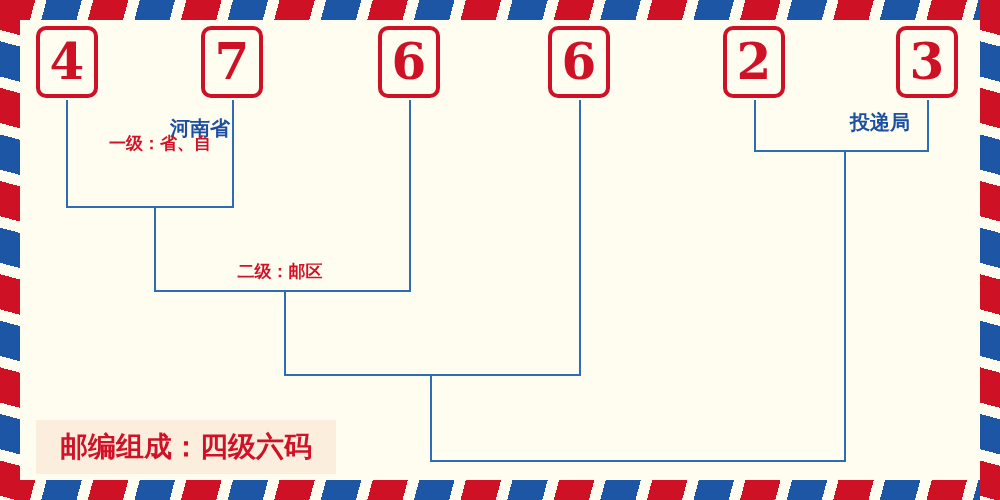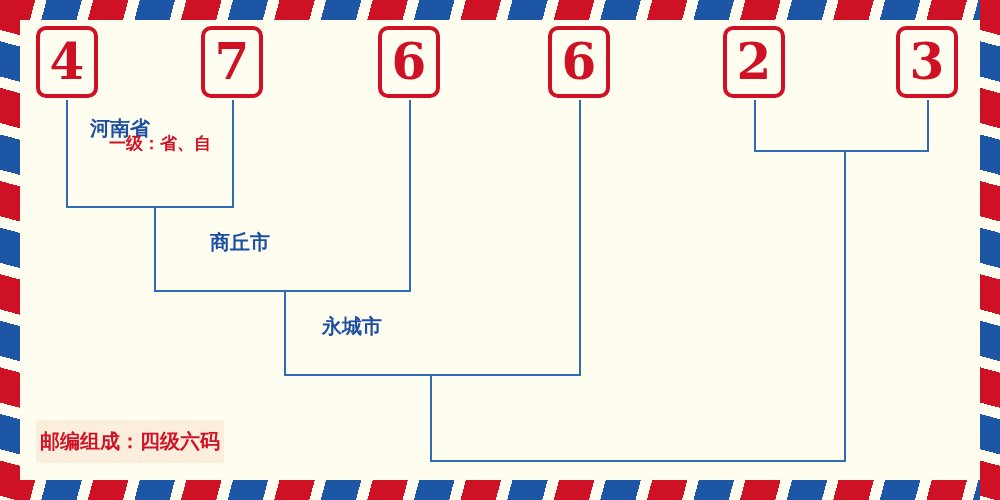--- a/index.html
+++ b/index.html
@@ -32,30 +32,30 @@
     border:4px solid #cf1126; border-radius:10px;
     background:#fffdf0; color:#cf1126;
     display:flex; align-items:center; justify-content:center;
     font-family:"DejaVu Serif","Liberation Serif",serif;
     font-weight:bold; font-size:50px; line-height:1;
   }
   .vline { position:absolute; width:2px; background:#2e6cb5; }
   .hline { position:absolute; height:2px; background:#2e6cb5; }
   .name {
     position:absolute; color:#1c4fa0; font-weight:bold;
-    font-size:20px; text-align:left; line-height:1.2; white-space:nowrap;
+    font-size:20px; text-align:right; line-height:1.2; white-space:nowrap;
   }
   .desc {
     position:absolute; color:#d01126; font-weight:bold;
     font-size:17px; text-align:center; line-height:1.3; white-space:nowrap;
   }
   .footer-label {
     position:absolute; left:36px; top:420px;
     background:#fbeedd; color:#d01126; font-weight:bold;
-    font-size:20px; padding:8px 4px; white-space:nowrap;
+    font-size:28px; padding:8px 24px; white-space:nowrap;
   }
 </style>
 </head>
 <body>
 
 <div class="canvas">
 
   <div class="strip strip-top"></div>
   <div class="strip strip-bottom"></div>
   <div class="strip strip-left"></div>
@@ -96,21 +96,21 @@
   <div class="vline" style="left:927px;top:100px;height:50px"></div>
   <div class="hline" style="left:754px;top:150px;width:175px"></div>
 
   <div class="vline" style="left:430px;top:374px;height:86px"></div>
   <div class="vline" style="left:844px;top:150px;height:310px"></div>
   <div class="hline" style="left:430px;top:460px;width:416px"></div>
 
   <div class="name" style="left:90px;top:116px;width:140px">河南省</div>
   <div class="desc" style="left:90px;top:132px;width:140px">一级：省、自</div>
 
-  <div class="name" style="left:210px;top:230px;width:140px">商丘市</div>
+  <div class="desc" style="left:210px;top:260px;width:140px">二级：邮区</div>
 
-  <div class="name" style="left:322px;top:314px;width:220px">永城市</div>
 
+  <div class="name" style="left:770px;top:110px;width:140px">投递局</div>
 
 
   <div class="footer-label">邮编组成：四级六码</div>
 
 </div>
 
 </body></html>

